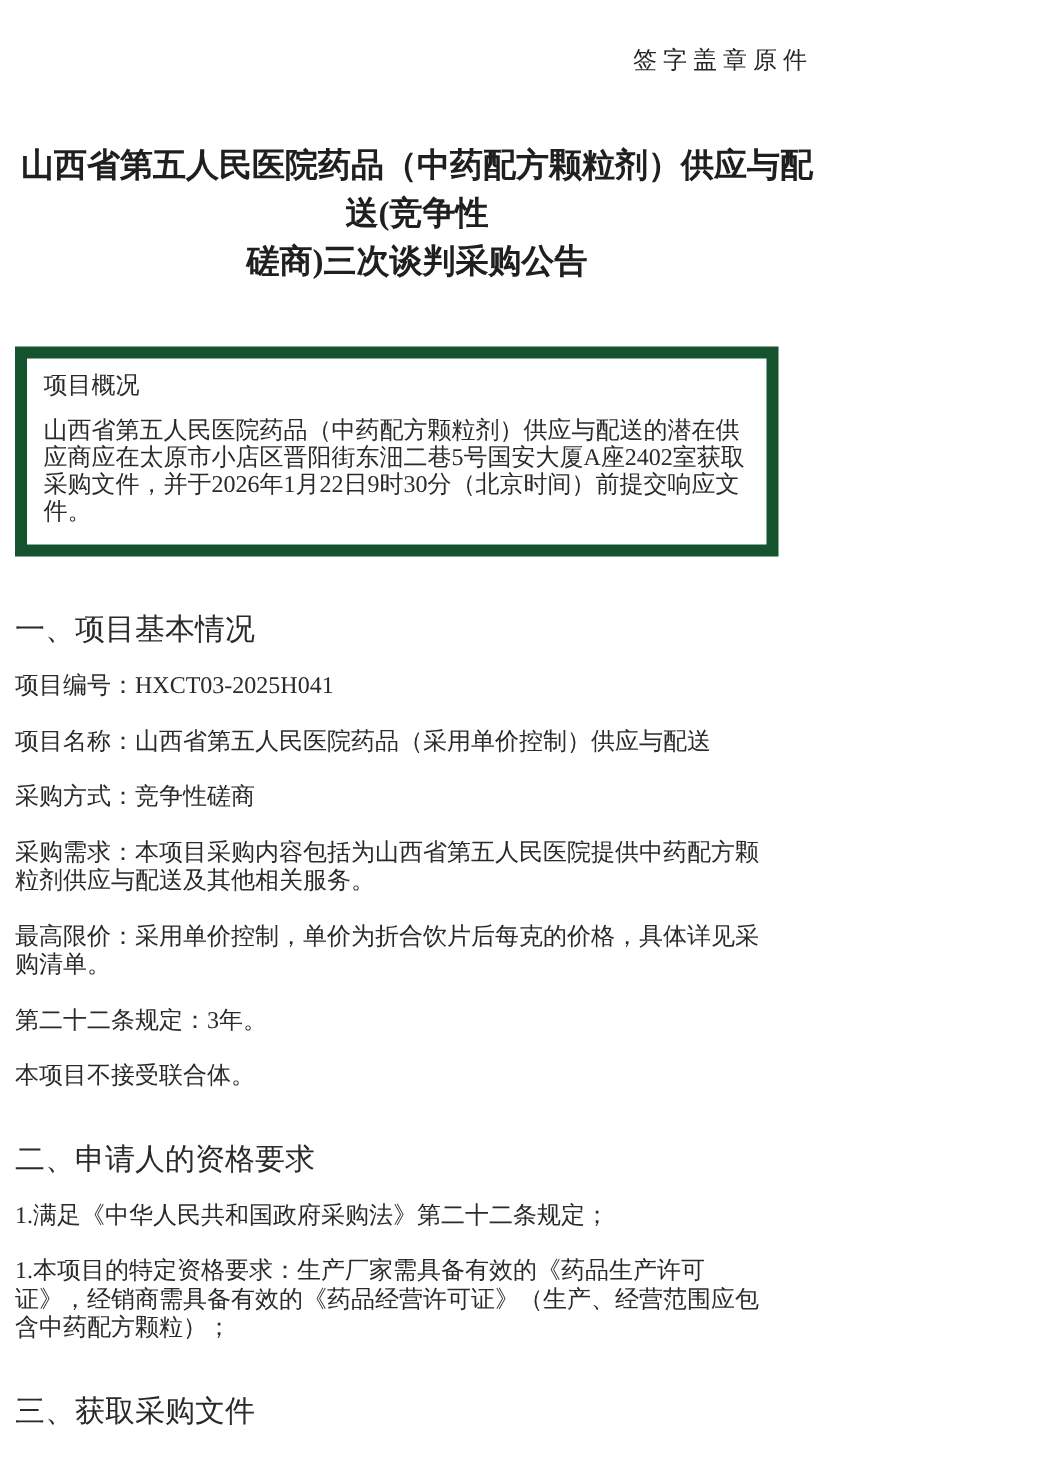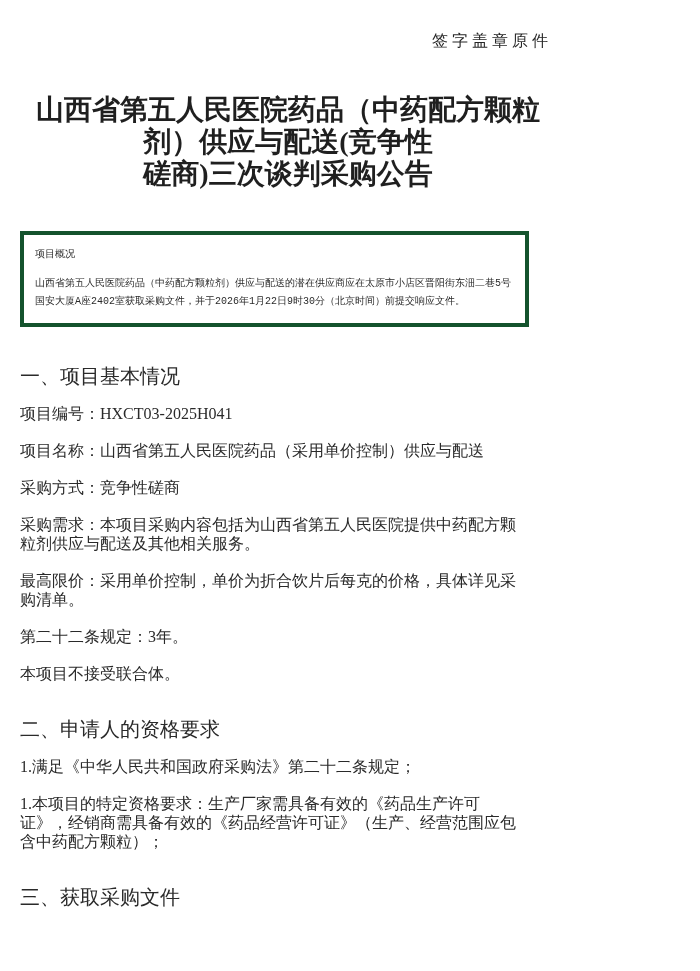--- a/index.html
+++ b/index.html
@@ -11,57 +11,55 @@
     width: 700px;
     height: 971px;
     overflow: hidden;
     font-family: "Liberation Serif", "DejaVu Serif", serif;
     color: #262626;
   }
   .page {
     width: 556px;
     height: 971px;
     box-sizing: border-box;
-    margin-left: 10px;
   }
   .corner-note {
     padding: 32px 14px 0 0;
     text-align: right;
     font-size: 16px;
     letter-spacing: 4px;
     color: #262626;
     line-height: 17px;
   }
   .doc-title {
     margin: 45px 12px 0 12px;
     text-align: center;
-    font-size: 28px;
+    font-size: 22px;
     font-weight: 700;
     line-height: 32px;
     color: #1f1f1f;
   }
   .doc-title span {
     display: block;
   }
   .overview-box {
     box-sizing: border-box;
     margin: 41px 37px 0 10px;
-    border: 4px solid #14532d;
+    border: 8px solid #14532d;
     padding: 11px 12px 12px 11px;
-    font-size: 10px;
+    font-size: 16px;
     line-height: 18px;
     color: #2a2a2a;
   }
   .overview-heading {
     line-height: 15px;
     margin: 0 0 14px 0;
   }
   .overview-box p {
     margin: 0;
-    font-family: Liberation Mono, monospace;
   }
   .content {
     padding: 0 40px 0 10px;
     font-size: 16px;
     line-height: 19px;
     color: #2a2a2a;
   }
   .content h2 {
     font-size: 20px;
     font-weight: 400;

